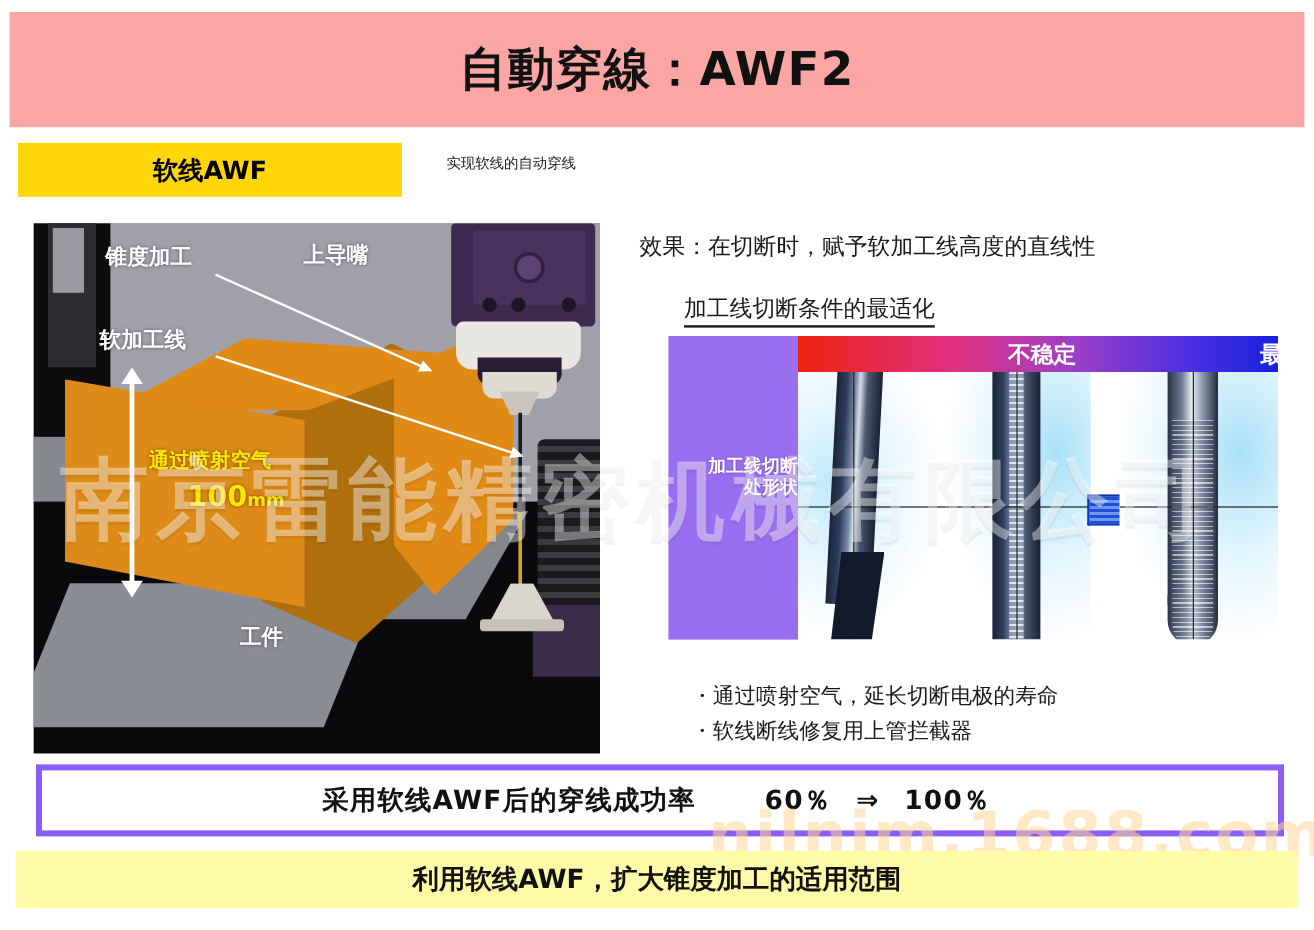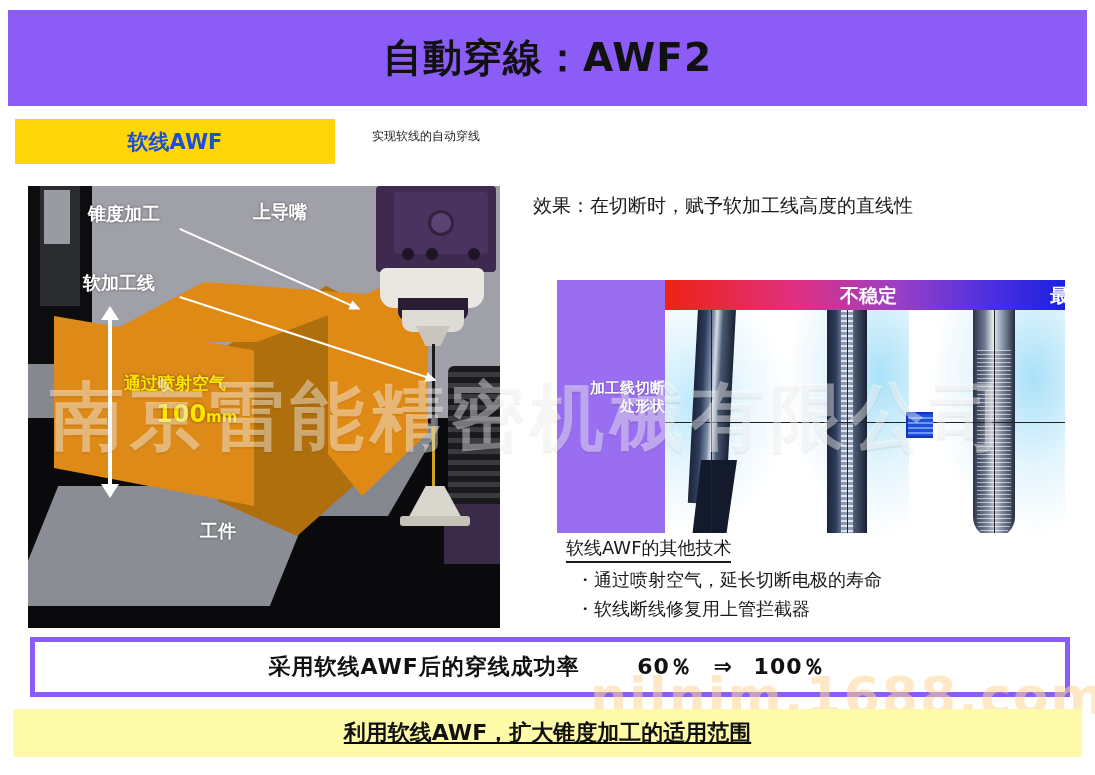--- a/index.html
+++ b/index.html
@@ -18,21 +18,21 @@
     overflow: hidden;
   }
 
   
   .title-bar {
     position: absolute;
     left: 8px;
     top: 10px;
     width: 1079px;
     height: 96px;
-    background: #8b5cf6;
+    background: #fca5a5;
     display: flex;
     align-items: center;
     justify-content: center;
   }
   .title-text {
     font-size: 39px;
     font-weight: bold;
     color: #111111;
     letter-spacing: 1px;
     font-family: "DejaVu Sans", "Liberation Sans", sans-serif;
@@ -46,21 +46,21 @@
     width: 320px;
     height: 45px;
     background: #FFD60A;
     display: flex;
     align-items: center;
     justify-content: center;
   }
   .sub-tab-text {
     font-size: 21px;
     font-weight: bold;
-    color: #1d4ed8;
+    color: #000000;
   }
   .sub-desc {
     position: absolute;
     left: 372px;
     top: 128px;
     font-size: 12px;
     color: #1a1a1a;
   }
 
   
@@ -436,21 +436,20 @@
   .rate-gap { display: inline-block; width: 34px; }
 
   .footer-bar {
     position: absolute;
     left: 13px; top: 709px;
     width: 1069px; height: 48px;
     background: #FDFBA8;
     display: flex;
     align-items: center;
     justify-content: center;
-    text-decoration: underline;
   }
   .footer-text {
     font-size: 22px;
     font-weight: bold;
     color: #111;
   }
 
   
   .wm-main {
     position: absolute;
@@ -532,20 +531,21 @@
     <div class="lbl lbl-work">工件</div>
 
     <div class="dim-arrow"></div>
     <div class="dim-text">通过喷射空气</div>
     <div class="dim-text2">
       <span>100</span><span class="dim-unit">mm</span>
     </div>
   </div>
 
   <div class="eff-line">效果：在切断时，赋予软加工线高度的直线性</div>
+  <div class="opt-head">加工线切断条件的最适化</div>
 
   <div class="photo-wrap">
     <div class="purple-panel">
       <div class="purple-label">
         <div>加工线切断</div>
         <div>处形状</div>
       </div>
     </div>
 
     <div class="grad-bar">
@@ -579,21 +579,20 @@
         <div class="halo2"></div>
         <div class="wire-body w3"></div>
         <div class="w3-tip"></div>
         <div class="w3-grain"></div>
         <div class="axis-v" style="left:61px; top:0; height:223px;"></div>
         <div class="axis-h" style="left:0px; top:112px; width:132px;"></div>
       </div>
     </div>
   </div>
 
-  <div class="other-head">软线AWF的其他技术</div>
   <div class="bullet b1">・通过喷射空气，延长切断电极的寿命</div>
   <div class="bullet b2">・软线断线修复用上管拦截器</div>
 
   <div class="wm-main">南京雷能精密机械有限公司</div>
 
   <div class="rate-box">
     <div class="rate-text">
       <span>采用软线AWF后的穿线成功率</span>
       <span class="rate-gap"></span>
       <span class="rate-num">60％</span>

